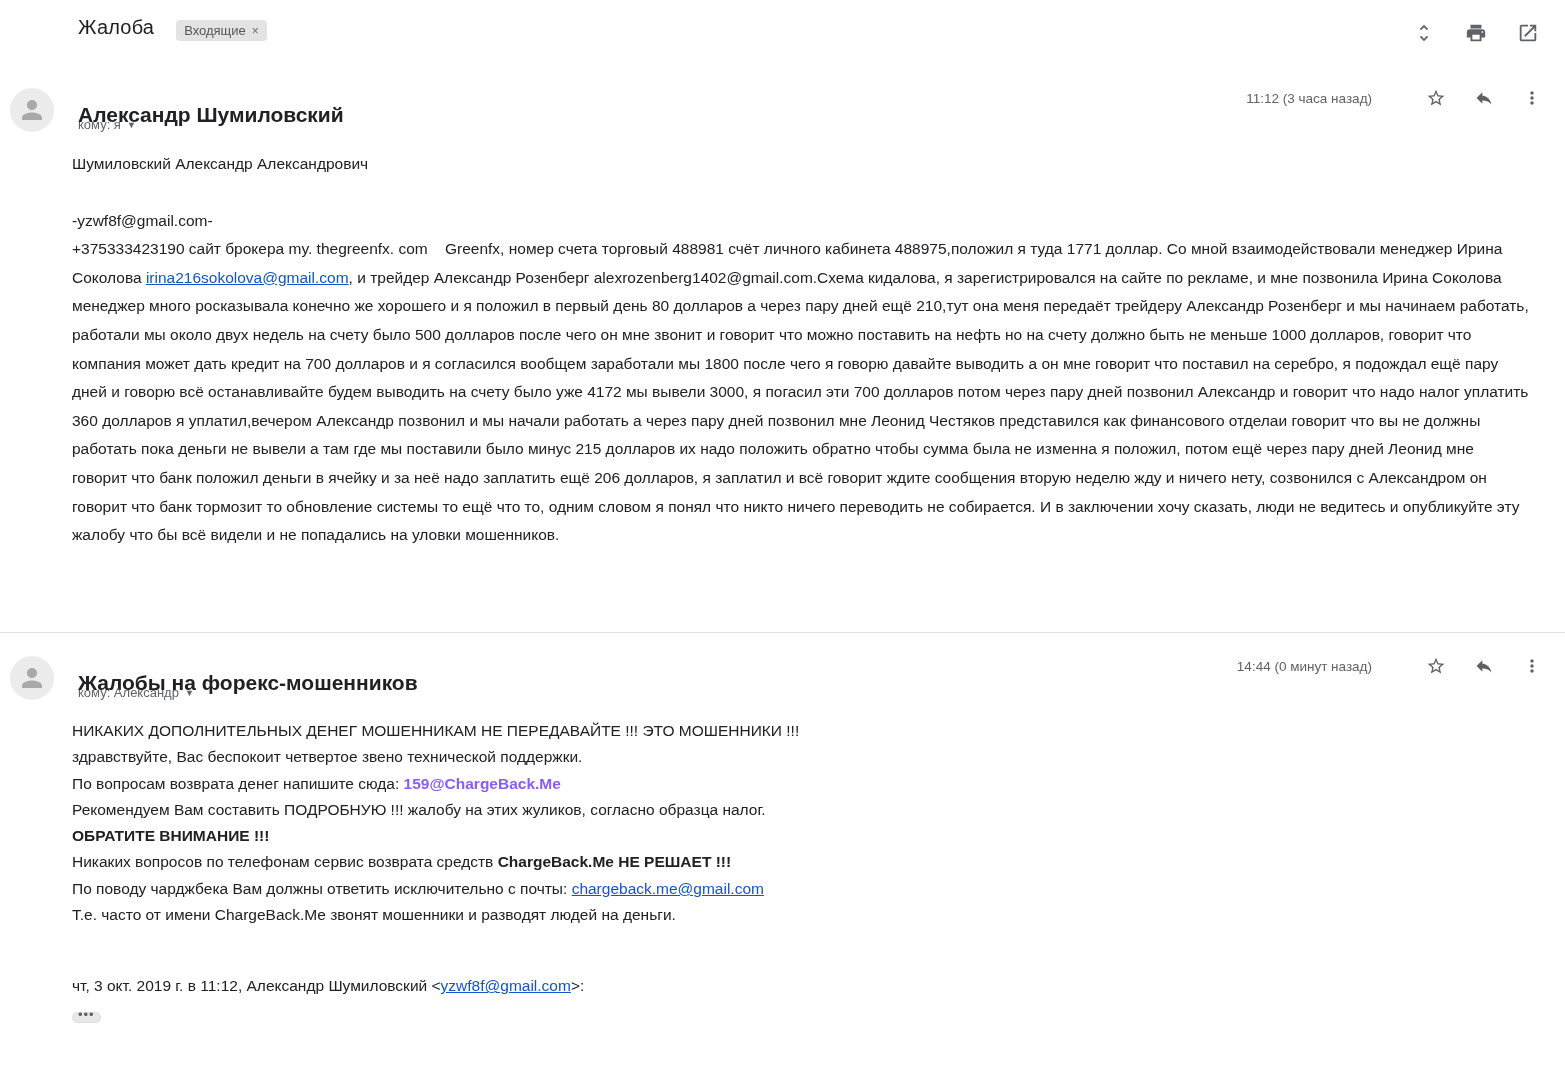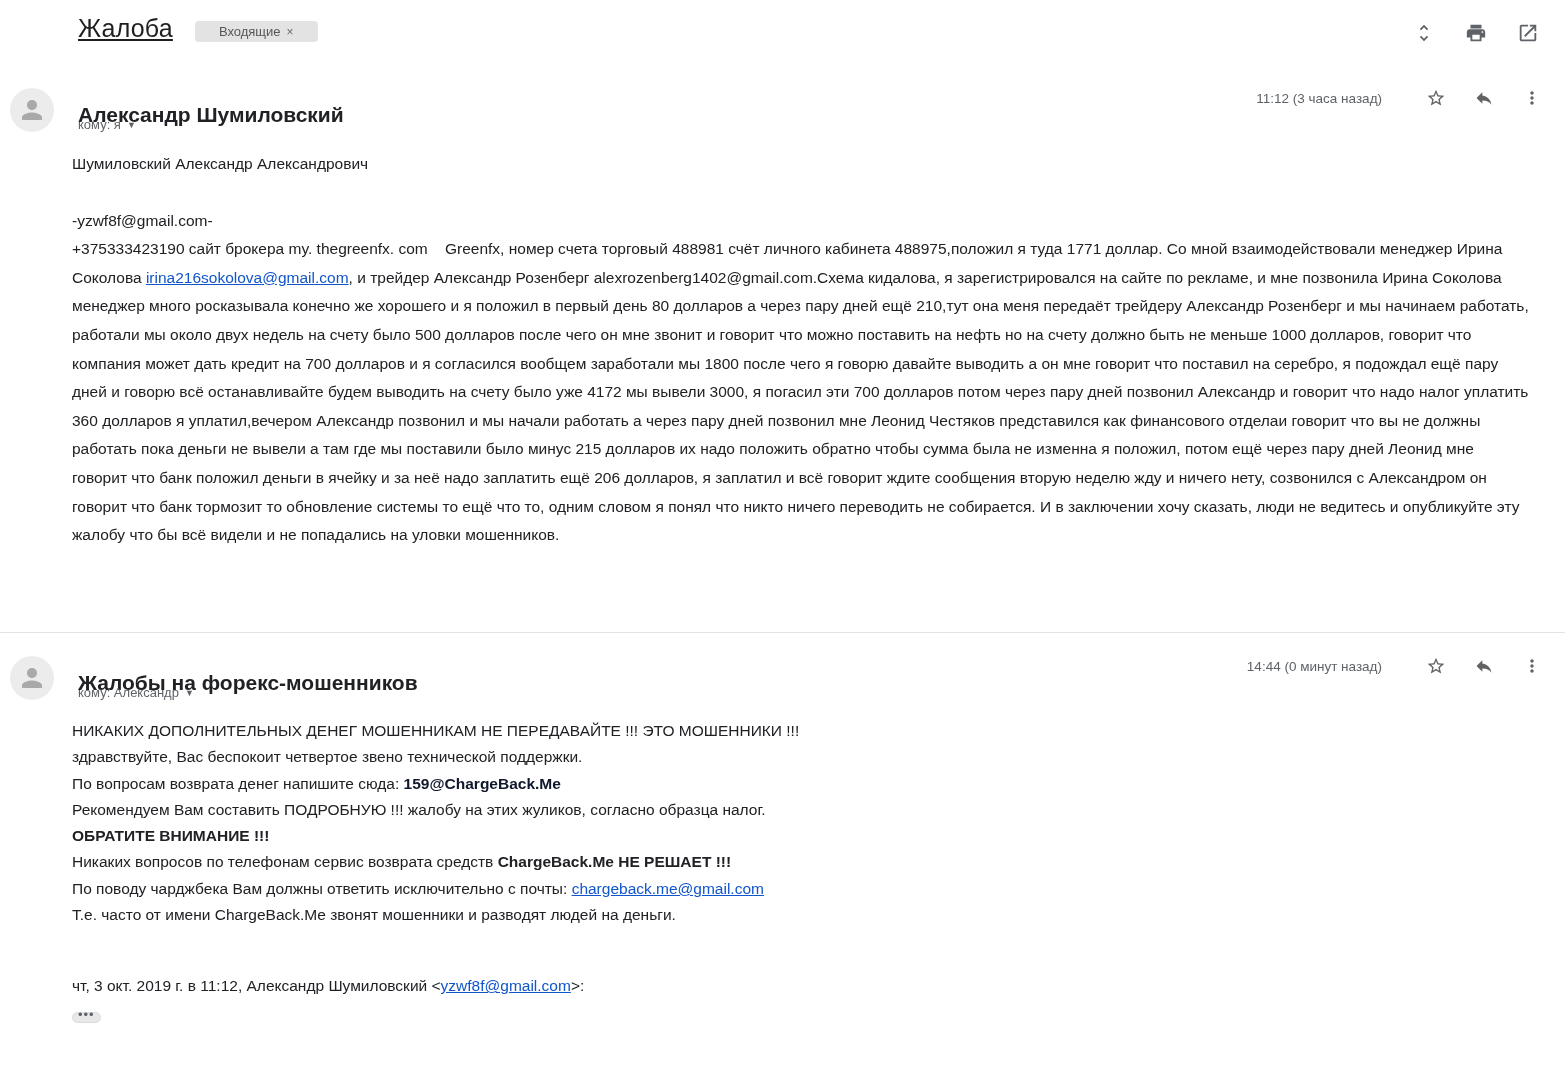--- a/index.html
+++ b/index.html
@@ -2,45 +2,45 @@
 <html lang="ru"><head>
 <meta charset="utf-8">
 <style>
   * { margin:0; padding:0; box-sizing:border-box; }
   html,body { background:#ffffff; }
   body { font-family:"Liberation Sans", sans-serif; color:#202124; }
   .page { position:relative; width:1565px; height:1069px; background:#fff; overflow:hidden; }
 
   
   .subject-row { position:absolute; top:14px; left:78px; display:flex; align-items:center; }
-  .subject { font-size:25px; font-weight:400; color:#1f1f1f; letter-spacing:.2px;text-decoration:underline; }
+  .subject { font-size:20px; font-weight:400; color:#1f1f1f; letter-spacing:.2px; }
   .chip { display:inline-flex; align-items:center; margin-left:22px; margin-top:6px;
-          background:#e3e3e3; border-radius:4px; padding:3px 24px; color:#575757; font-size:13px; }
+          background:#e3e3e3; border-radius:4px; padding:3px 8px; color:#575757; font-size:13px; }
   .chip .x { margin-left:6px; font-size:12px; color:#6b6b6b; cursor:pointer; }
   .top-icons { position:absolute; top:22px; right:26px; display:flex; align-items:center; gap:30px; }
   .top-icons svg { display:block; }
 
   
   .email { position:absolute; left:0; right:0; }
   .avatar { position:absolute; left:10px; top:0; width:44px; height:44px; border-radius:50%;
             background:#ececec; display:flex; align-items:center; justify-content:center; }
   .sender { position:absolute; left:78px; top:15px; font-size:21px; font-weight:700; color:#202124; }
   .to-row { position:absolute; left:78px; top:29px; font-size:13px; color:#5f6368; display:flex; align-items:center; gap:6px; }
   .to-caret { font-size:9px; color:#5f6368; }
   .meta { position:absolute; right:23px; top:0; display:flex; align-items:center; }
-  .timestamp { font-size:13.5px; color:#5f6368; margin-right:16px; }
+  .timestamp { font-size:13.5px; color:#5f6368; margin-right:26px; }
   .meta .icon-btn { width:20px; height:20px; margin-left:28px; cursor:pointer; }
   .meta .icon-btn svg { display:block; }
 
   .body-text { position:absolute; left:72px; font-size:15.5px; color:#202124; }
   .line28 { line-height:28.4px; }
   .spacer28 { height:28.4px; }
   .para { width:1458px; line-height:28.6px; white-space:pre-wrap; }
   a.link { color:#1155cc; text-decoration:underline; cursor:pointer; }
-  .link-bold { color:#0f172a; font-weight:700; cursor:pointer; }
+  .link-bold { color:#8b5cf6; font-weight:700; cursor:pointer; }
   .b { font-weight:700; }
 
   .body2 { width:1460px; }
   .body2 .ln { line-height:26.3px; }
 
   .divider { position:absolute; left:0; right:0; top:632px; height:1px; background:#e3e3e3; }
 
   .quote-attr { margin-top:45px; line-height:26px; }
   .trimmed-btn { display:inline-flex; align-items:center; justify-content:center; margin-top:13px;
                  background:#e8e8e8; border:1px solid #dadce0; border-radius:7px;

